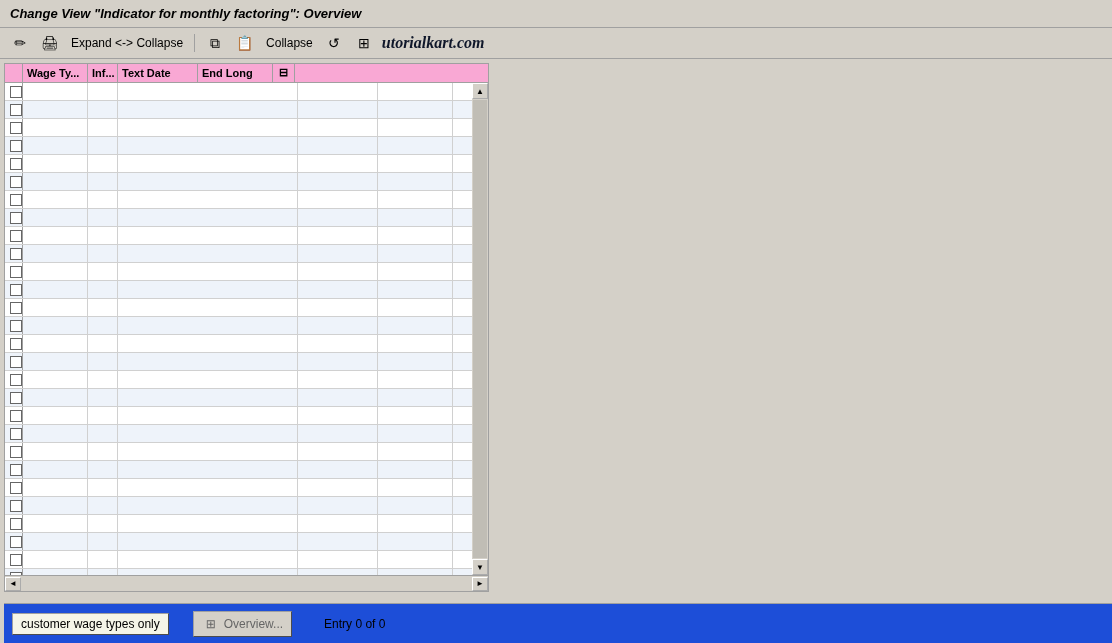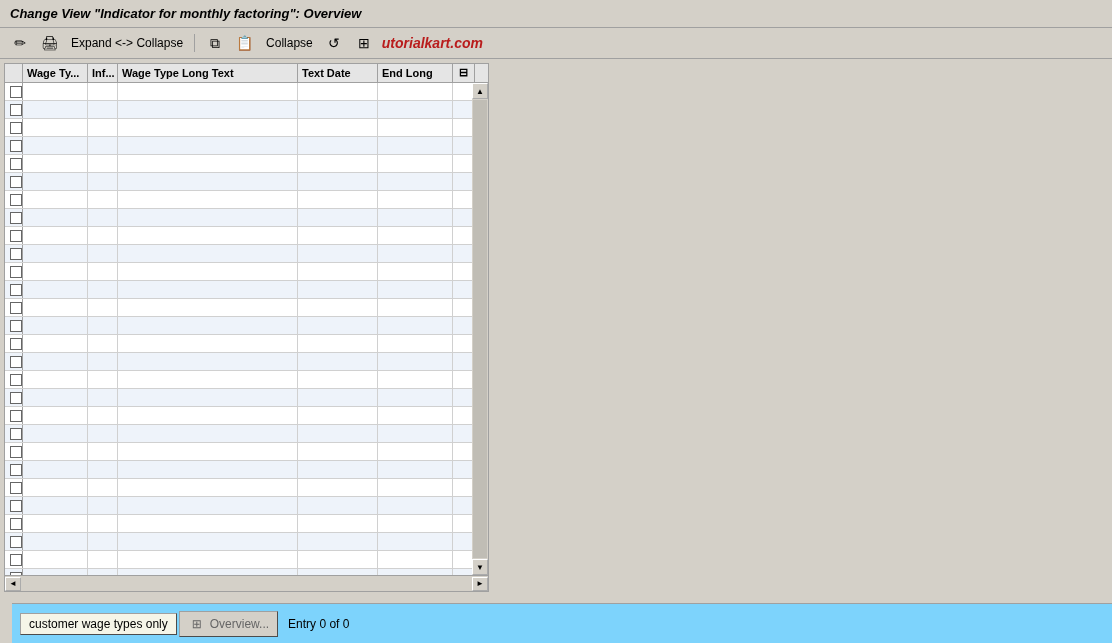--- a/index.html
+++ b/index.html
@@ -51,24 +51,25 @@
       justify-content: center;
       font-size: 14px;
     }
     .toolbar-separator {
       width: 1px;
       height: 18px;
       background: #a0a0a0;
       margin: 0 2px;
     }
     .watermark {
-      color: #b91c1c;
+      color: #0f172a;
       font-style: italic;
-      font-size: 14px;
+      font-size: 16px;
       font-weight: bold;
+      font-family: Liberation Serif, serif;
     }
 
     
     .main-content {
       display: flex;
       height: calc(643px - 30px - 36px - 40px);
     }
 
     
     .table-container {
@@ -76,21 +77,21 @@
       background: #fff;
       border: 1px solid #a0a0a0;
       margin: 4px 4px 4px 4px;
       overflow: hidden;
       display: flex;
       flex-direction: column;
     }
 
     .table-header {
       display: flex;
-      background: #e5e5e5;
+      background: #f9a8d4;
       border-bottom: 1px solid #a0a0a0;
       font-size: 11px;
       font-weight: bold;
       position: relative;
     }
 
     .col-header {
       padding: 3px 4px;
       border-right: 1px solid #a0a0a0;
       white-space: nowrap;
@@ -171,29 +172,29 @@
     
     .right-panel {
       flex: 1;
       background: #d4d0c8;
     }
 
     
     .status-bar {
       position: absolute;
       bottom: 0;
-      left: 12px;
+      left: 4px;
       right: 0;
       height: 40px;
-      background: #7dd3fc;
+      background: #1d4ed8;
       border-top: 1px solid #a0a0a0;
       display: flex;
       align-items: center;
       padding: 0 8px;
-      gap: 2px;
+      gap: 24px;
     }
 
     .btn-customer {
       background: #f5f5e8;
       border: 1px outset #a0a0a0;
       padding: 3px 8px;
       font-size: 12px;
       cursor: pointer;
       white-space: nowrap;
     }
@@ -267,23 +268,20 @@
 
   <div class="table-container">
 
     <div class="table-header">
       <div class="col-header col-checkbox"></div>
       <div class="col-header col-wagety">
         <span>Wage Ty...</span>
       </div>
       <div class="col-header col-inf">
         <span>Inf...</span>
-      </div>
-      <div class="col-header col-longtext">
-        <span>Wage Type Long Text</span>
       </div>
       <div class="col-header col-startdate">
         <span>Text Date</span>
       </div>
       <div class="col-header col-enddate">
         <span>End Long</span>
       </div>
       <div class="col-header col-settings">
         <span>⊟</span>
       </div>

